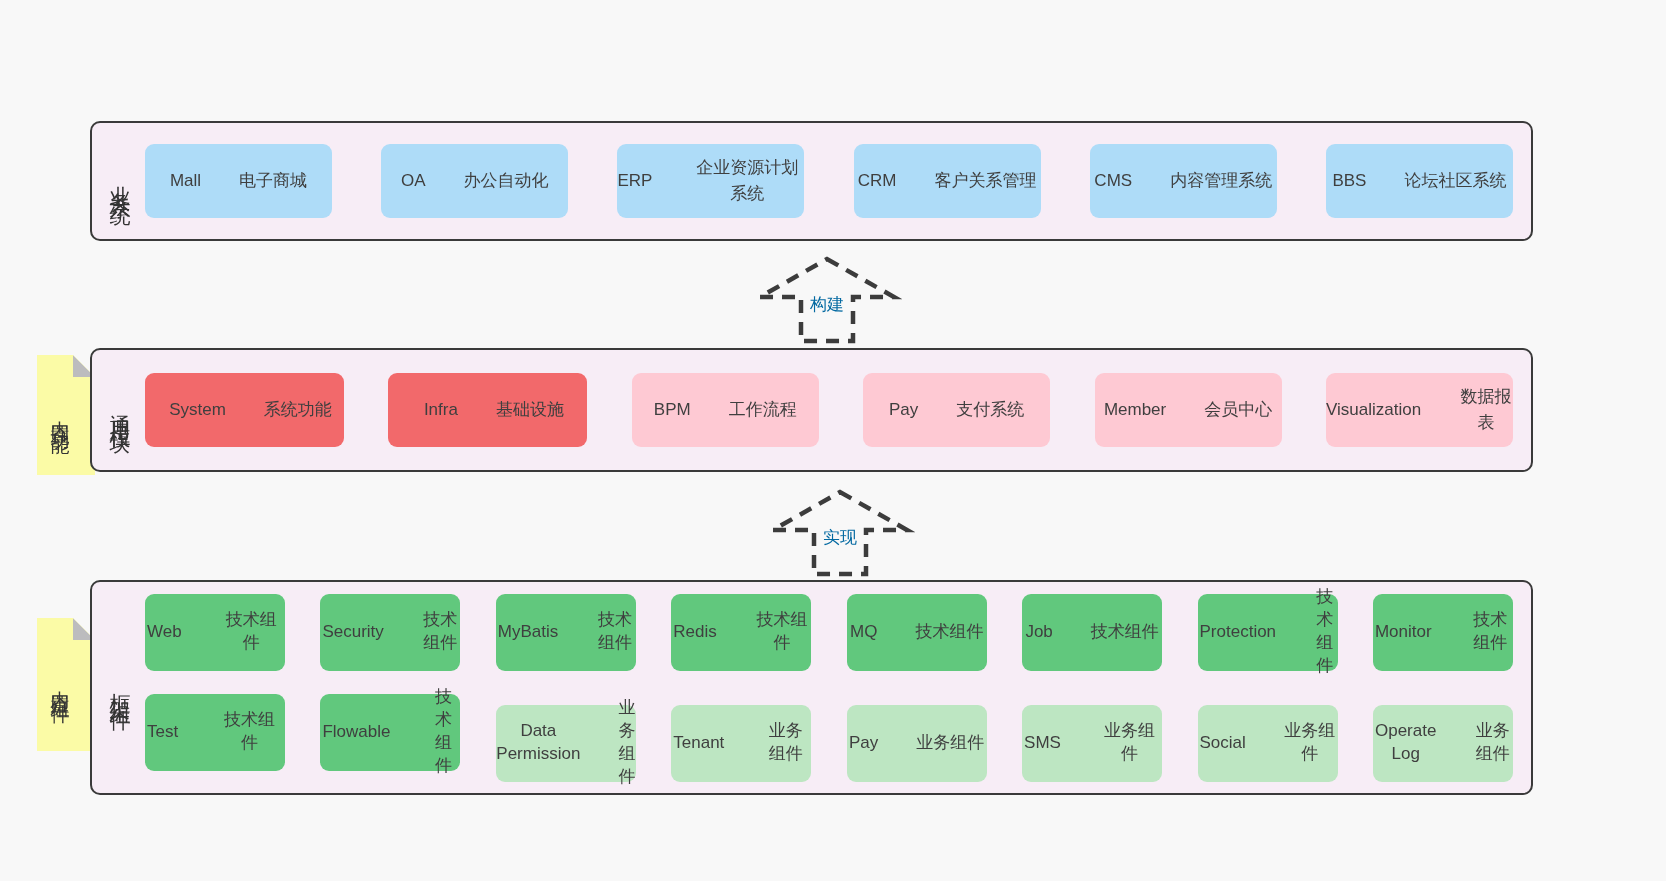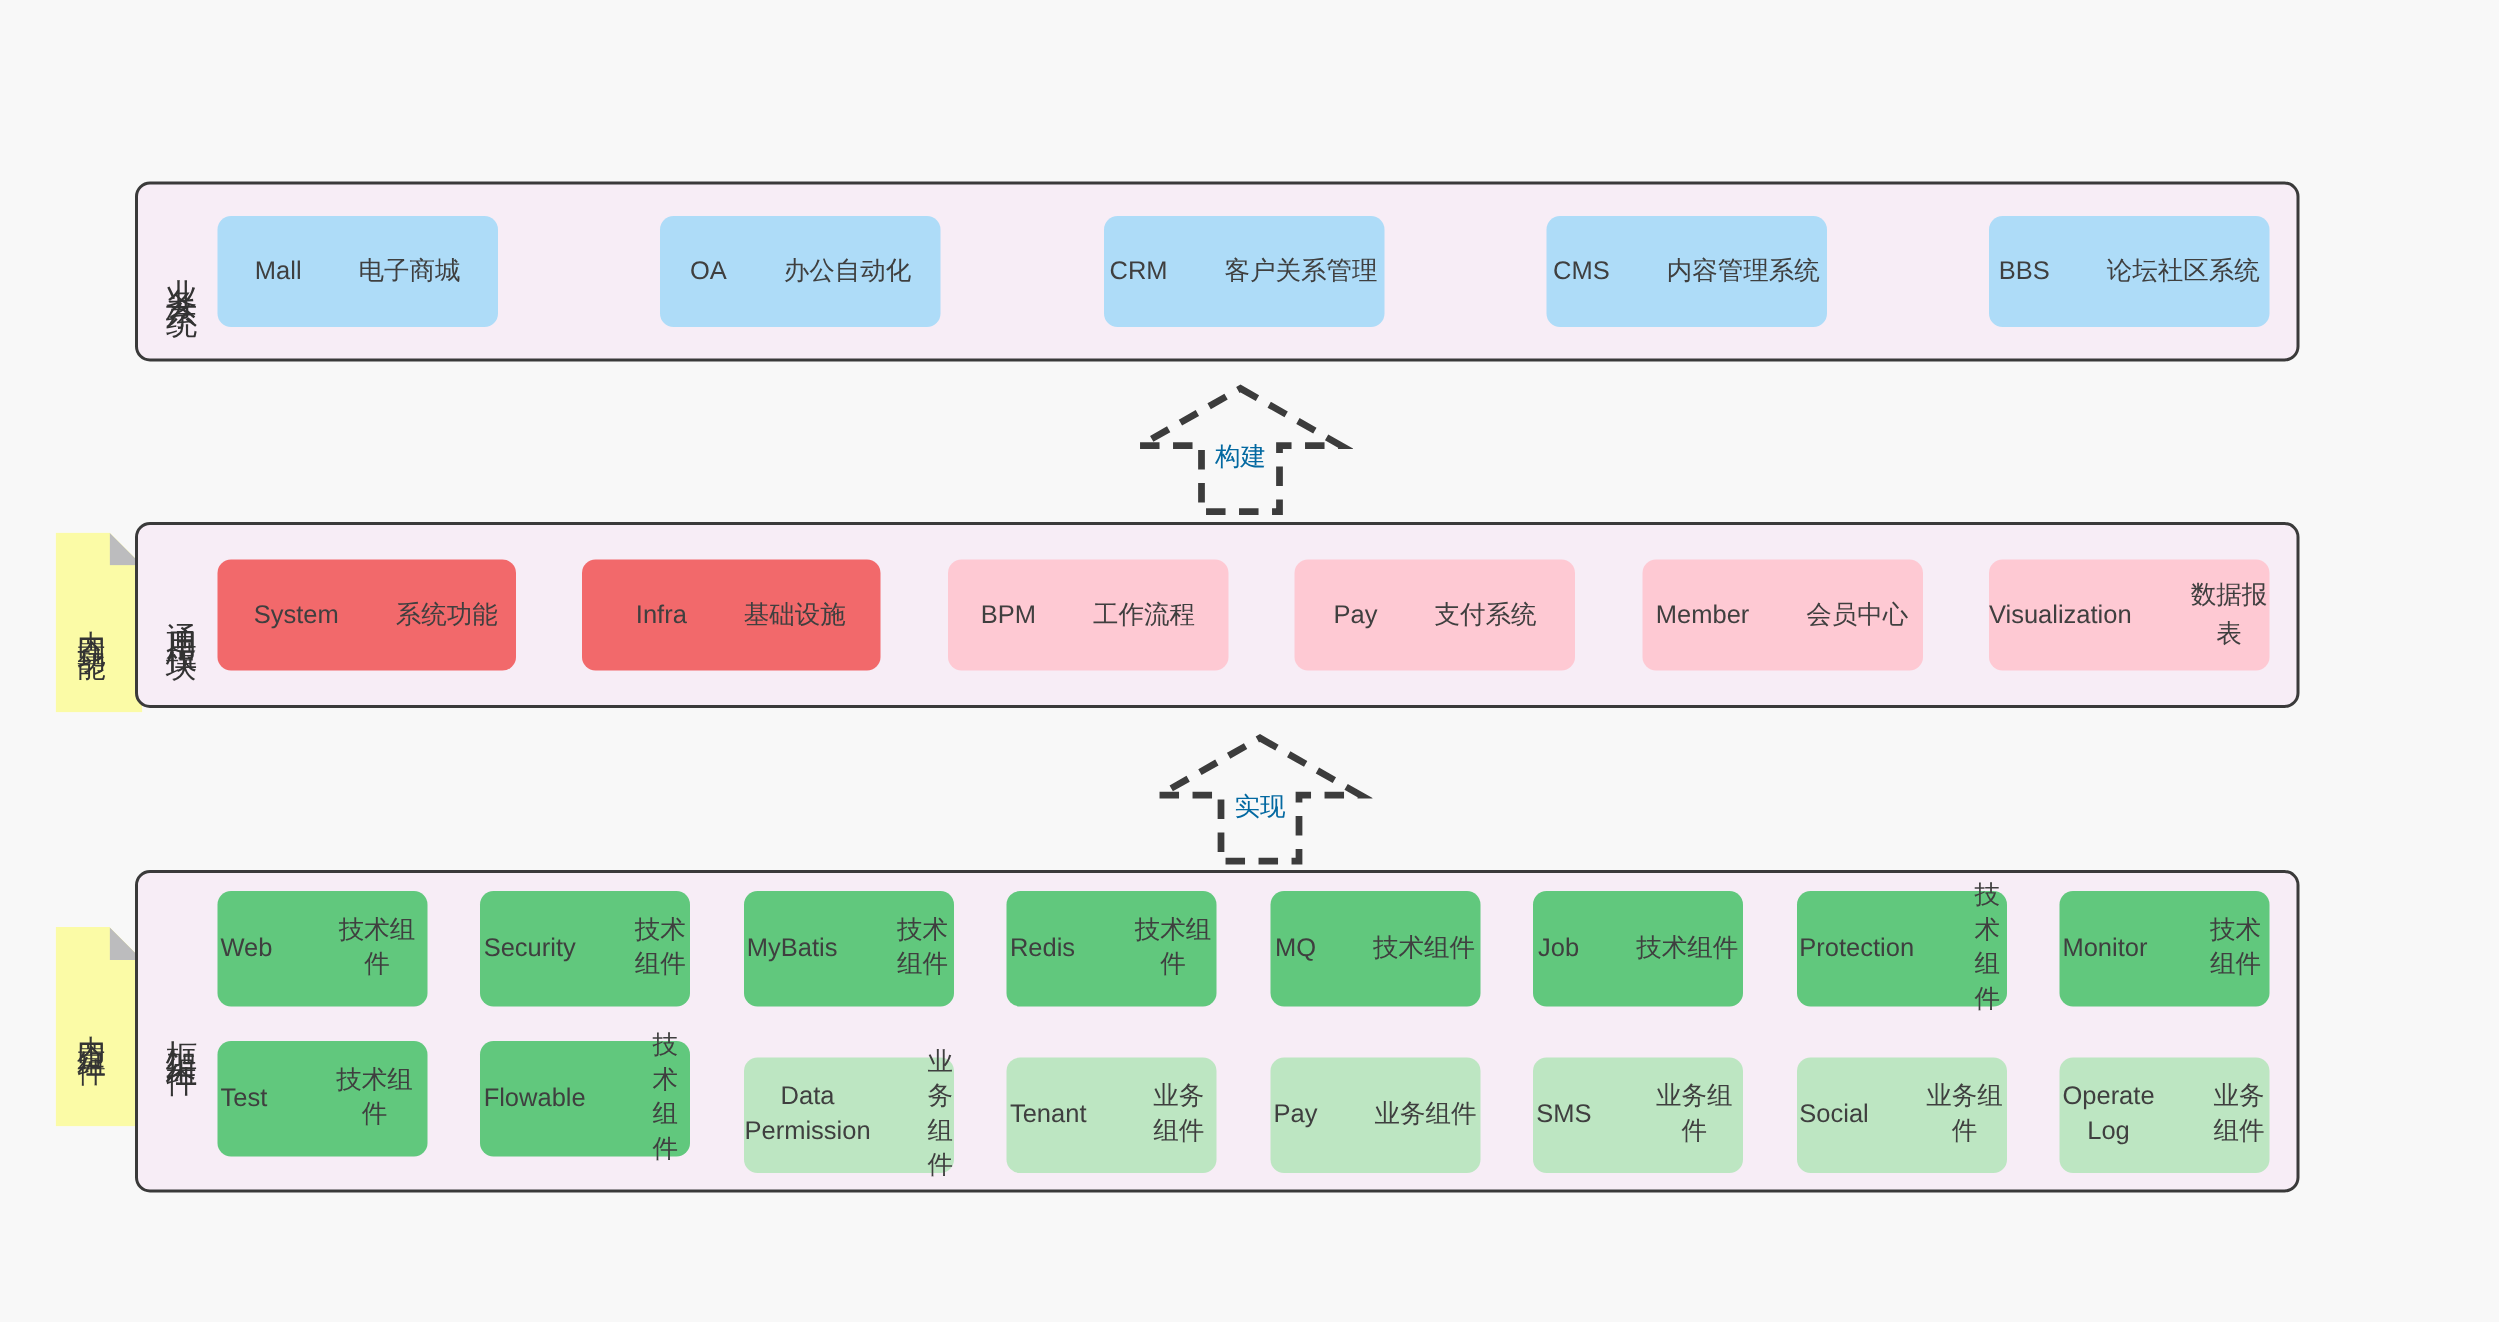--- a/index.html
+++ b/index.html
@@ -89,20 +89,24 @@
     <div class="band-content">
       <div class="box blue">
         <div>Mall</div>
         <div>电子商城</div>
       </div>
       <div class="box blue">
         <div>OA</div>
         <div>办公自动化</div>
       </div>
       <div class="box blue">
+        <div>ERP</div>
+        <div>企业资源计划系统</div>
+      </div>
+      <div class="box blue">
         <div>CRM</div>
         <div>客户关系管理</div>
       </div>
       <div class="box blue">
         <div>CMS</div>
         <div>内容管理系统</div>
       </div>
       <div class="box blue">
         <div>BBS</div>
         <div>论坛社区系统</div>

